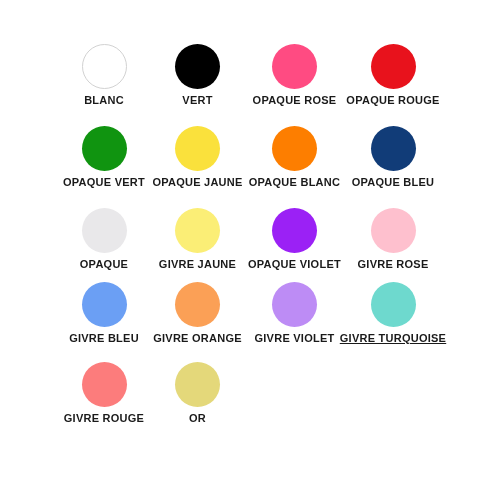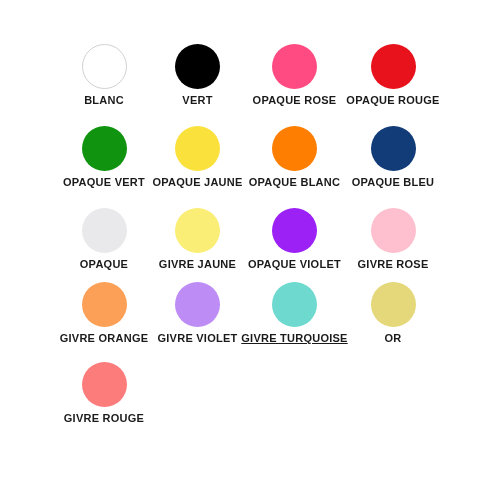--- a/index.html
+++ b/index.html
@@ -93,36 +93,40 @@
     </div>
     <div class="swatch-cell">
       <div class="swatch-dot" style="background: rgb(155, 33, 245);"></div>
       <div class="swatch-label" style="color: rgb(26, 26, 26);">OPAQUE VIOLET</div>
     </div>
     <div class="swatch-cell">
       <div class="swatch-dot" style="background: rgb(254, 192, 206);"></div>
       <div class="swatch-label" style="color: rgb(26, 26, 26);">GIVRE ROSE</div>
     </div>
     <div class="swatch-cell">
+      <div class="swatch-dot" style="background: rgb(107, 159, 244);"></div>
+      <div class="swatch-label" style="color: rgb(26, 26, 26);">GIVRE BLEU</div>
+    </div>
+    <div class="swatch-cell">
       <div class="swatch-dot" style="background: rgb(251, 160, 86);"></div>
       <div class="swatch-label" style="color: rgb(26, 26, 26);">GIVRE ORANGE</div>
     </div>
     <div class="swatch-cell">
       <div class="swatch-dot" style="background: rgb(189, 140, 245);"></div>
       <div class="swatch-label" style="color: rgb(26, 26, 26);">GIVRE VIOLET</div>
     </div>
     <div class="swatch-cell">
       <div class="swatch-dot" style="background: rgb(110, 217, 206);"></div>
       <div class="swatch-label" style="color: rgb(26, 26, 26); text-decoration: underline;">GIVRE TURQUOISE</div>
     </div>
     <div class="swatch-cell">
+      <div class="swatch-dot" style="background: rgb(252, 124, 124);"></div>
+      <div class="swatch-label" style="color: rgb(26, 26, 26);">GIVRE ROUGE</div>
+    </div>
+    <div class="swatch-cell">
       <div class="swatch-dot" style="background: rgb(228, 216, 122);"></div>
       <div class="swatch-label" style="color: rgb(26, 26, 26);">OR</div>
-    </div>
-    <div class="swatch-cell">
-      <div class="swatch-dot" style="background: rgb(252, 124, 124);"></div>
-      <div class="swatch-label" style="color: rgb(26, 26, 26);">GIVRE ROUGE</div>
     </div>
     <div class="swatch-cell empty">
       <div class="swatch-dot" style="background: transparent;"></div>
       <div class="swatch-label" style="color: rgb(26, 26, 26);"></div>
     </div>
   </div>
 
 </body></html>

